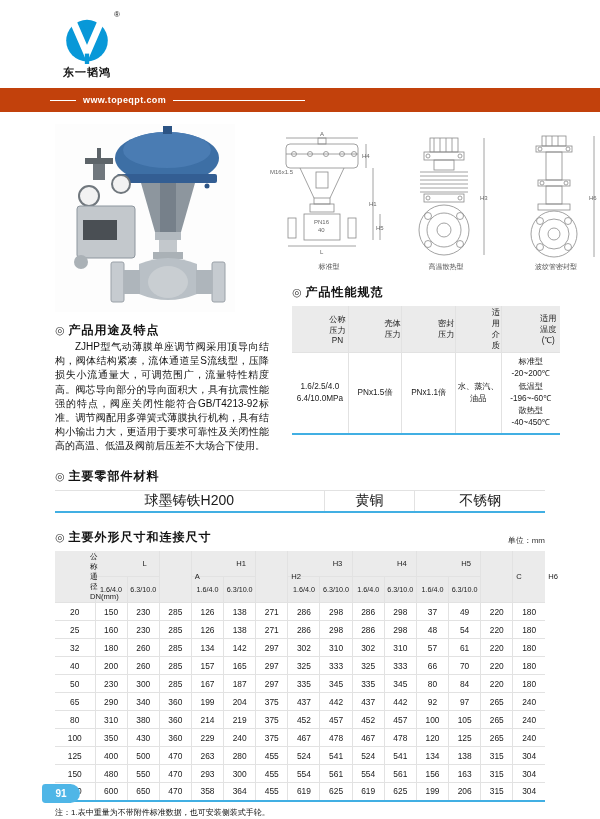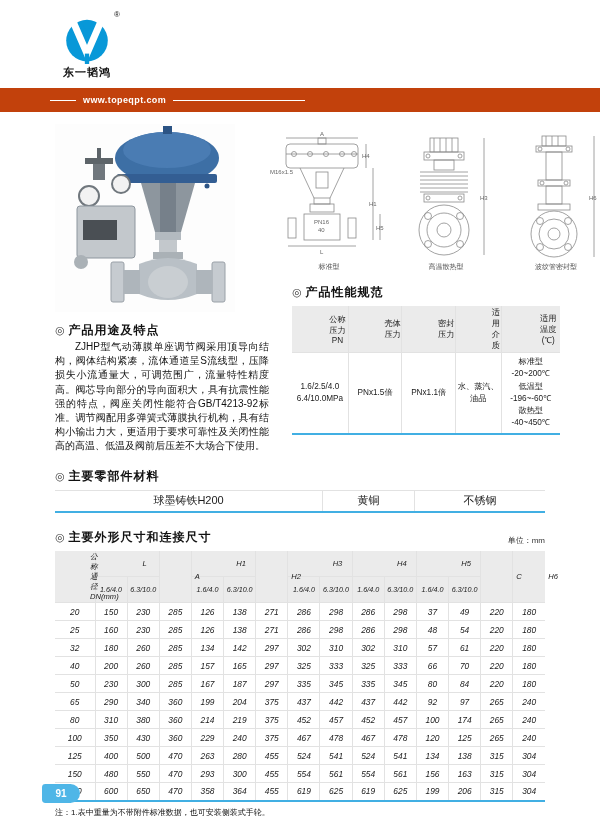--- a/index.html
+++ b/index.html
@@ -44,26 +44,26 @@
   .tbl th { background:#ebebeb; font-weight:normal; }
   .tbl th, .tbl td { border:1px solid #e2e2e2; text-align:center; vertical-align:middle; color:#1a1a1a; }
   .tbl th:first-child, .tbl td:first-child { border-left:none; }
   .tbl th:last-child, .tbl td:last-child { border-right:none; }
   .tbl tr:first-child th { border-top:none;padding-left:35px; }
   .perf-tbl th { font-size:8.2px; height:20px; padding:1px 0; }
   .perf-tbl td { font-size:8.2px; padding:3px 1px; line-height:1.5; }
 
   .mat-sec { margin:14px 55px 0 55px; }
   .mat-tbl th { font-size:8.4px; height:18px; }
-  .mat-tbl td { font-size:11px; height:22px;margin-top:19px; }
+  .mat-tbl td { font-size:14px; height:22px;margin-top:19px; }
 
   .dim-sec { margin:16px 55px 0 55px; }
   .dim-head { display:flex; justify-content:space-between; align-items:flex-end; }
   .unit { font-size:8px; color:#333;text-align:right; }
-  .dim-tbl { table-layout:fixed;font-style:italic; }
+  .dim-tbl { table-layout:fixed; }
   .dim-tbl th { font-size:7.6px; padding:1px 0; height:16px; }
   .dim-tbl td { font-size:8.4px; height:18px; padding:0; }
   .dim-tbl .dn-col { width:40px; }
   .dim-tbl .sub { font-size:7.2px; }
 
   .notes { margin:5px 55px 0 55px; font-size:8px; line-height:1.5; color:#111; }
   .notes .ind { margin-left:22px; }
 
   .page-badge {
     position:absolute; left:42px; bottom:16px; width:38px; height:19px;
@@ -462,21 +462,21 @@
           <td>380</td>
           <td>360</td>
           <td>214</td>
           <td>219</td>
           <td>375</td>
           <td>452</td>
           <td>457</td>
           <td>452</td>
           <td>457</td>
           <td>100</td>
-          <td>174</td>
+          <td>105</td>
           <td>265</td>
           <td>240</td>
         </tr>
         <tr>
           <td>100</td>
           <td>350</td>
           <td>430</td>
           <td>360</td>
           <td>229</td>
           <td>240</td>

